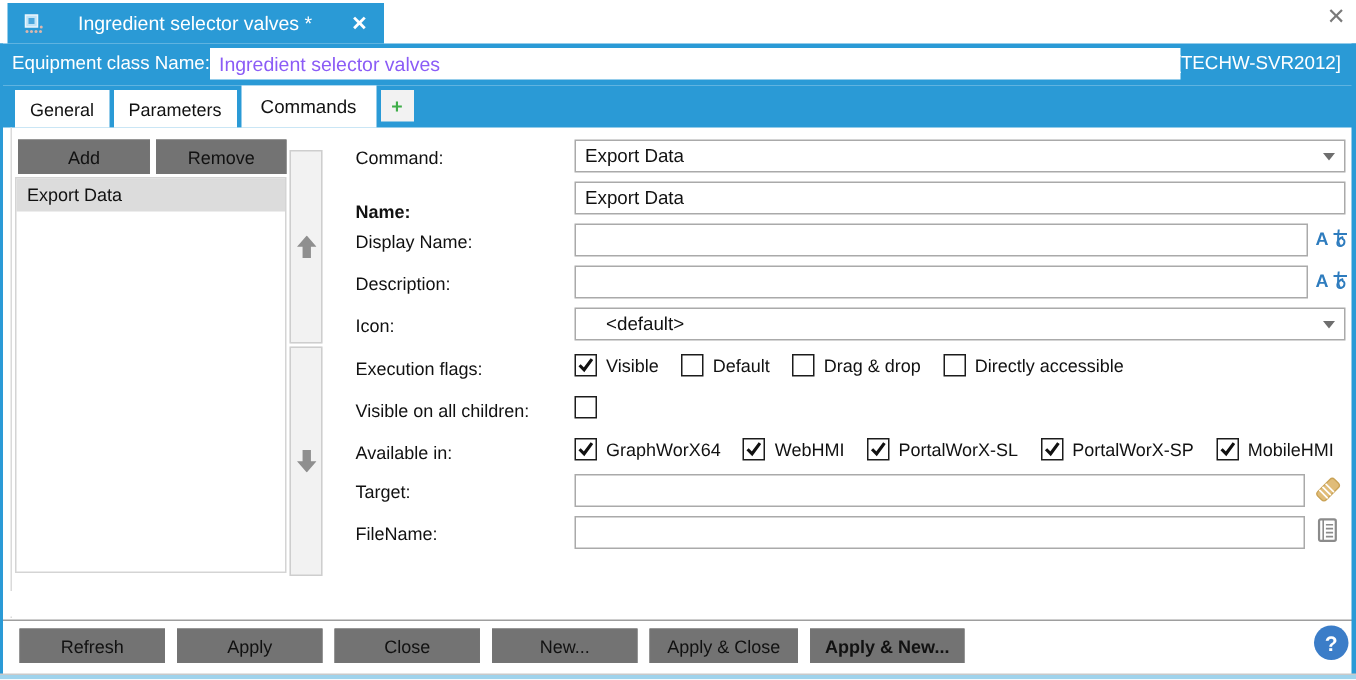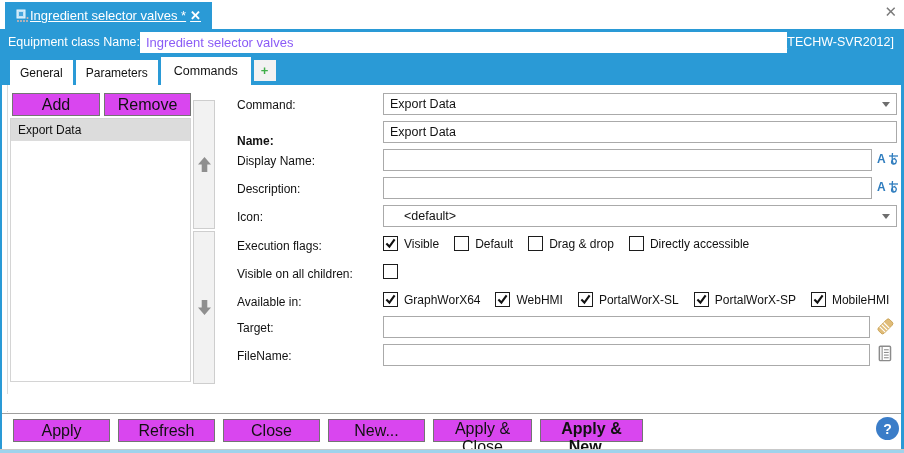--- a/index.html
+++ b/index.html
@@ -14,21 +14,21 @@
   
   .edge{position:absolute; background:var(--accent);}
   .edge-left{left:0; top:29px; width:2px; bottom:3px;}
   .edge-right{right:0; top:29px; width:3px; bottom:3px;}
   .edge-bottom{left:0; right:0; bottom:0; height:3px; background:#9fd3ec;}
   .edge-bottom-line{position:absolute; left:0; right:0; bottom:3px; height:1px; background:#c9c9c9;}
 
   
   .titlebar{position:absolute; left:0; top:0; width:100%; height:29px; background:#fff;}
   .doc-tab{position:absolute; left:5px; top:2px; height:27px; background:var(--accent); color:#fff;
-           display:flex; align-items:center; gap:0; padding:0 11px; font-size:13px;text-decoration:underline;}
+           display:flex; align-items:center; gap:22px; padding:0 11px; font-size:13px;}
   .doc-tab .tclose{font-weight:bold; font-size:13px; margin-left:4px; cursor:default;}
   .win-close{position:absolute; right:7px; top:4px; color:#7a7a7a; font-size:15px; line-height:15px; cursor:default;}
 
   
   .headerbar{position:absolute; left:0; top:29px; width:100%; height:28px; background:var(--accent);}
   .hdr-label{position:absolute; left:8px; top:6px; color:#fff; font-size:12.5px;}
   .hdr-input{position:absolute; left:140px; top:3px; width:647px; height:21px; border:none; background:#fff;
              font-family:"Liberation Sans",sans-serif; font-size:13px; padding:0 6px; color:#8b5cf6;}
   .hdr-server{position:absolute; right:10px; top:6px; color:#fff; font-size:12.5px;}
 
@@ -37,22 +37,22 @@
             display:flex; align-items:flex-end; padding-left:10px;}
   .tab{height:25px; background:#fff; color:#111; font-size:12px; padding:0 10px; margin-right:3px;
        display:flex; align-items:center; cursor:default;}
   .tab.active{height:28px; padding:0 13px; font-size:12.5px;}
   .tab.add{height:21px; margin-bottom:4px; width:22px; padding:0; justify-content:center;
            background:#f2f2f2; color:#3fae49; font-size:13px; font-weight:bold;}
 
   
   .content-edge{position:absolute; left:7px; top:85px; width:1px; height:327px; background:#dadada;}
 
-  .btn{background:#d946ef; border:1px solid #747474; font-family:"Liberation Sans",sans-serif;
-       font-size:16px; color:#111; cursor:default;}
+  .btn{background:#737373; border:1px solid #747474; font-family:"Liberation Sans",sans-serif;
+       font-size:12px; color:#111; cursor:default;}
   .btn-add{position:absolute; left:12px; top:93px; width:88px; height:23px;}
   .btn-remove{position:absolute; left:104px; top:93px; width:87px; height:23px;}
 
   .cmd-list{position:absolute; left:10px; top:118px; width:181px; height:264px; background:#fff;
             border:1px solid #d4d4d4;}
   .list-item{height:22px; line-height:22px; padding-left:7px; font-size:12px; color:#111;}
   .list-item.selected{background:#dcdcdc;}
 
   .mv-btn{position:absolute; left:193px; width:22px; background:#f2f2f2; border:1px solid #cecece;
           display:flex; align-items:center; justify-content:center; cursor:default;}
@@ -292,22 +292,22 @@
 
   <div class="hscroll">
     
     
     
   </div>
 
   <div class="footer-sep"></div>
 
   <div class="footer">
+      <button class="btn">Refresh</button>
       <button class="btn">Apply</button>
-      <button class="btn">Refresh</button>
       <button class="btn">Close</button>
       <button class="btn">New...</button>
       <button class="btn">Apply &amp; Close</button>
       <button class="btn">Apply &amp; New...</button>
     </div>
   <div class="help">?</div>
 
   <div class="edge edge-left"></div>
   <div class="edge edge-right"></div>
   <div class="edge-bottom-line"></div>

